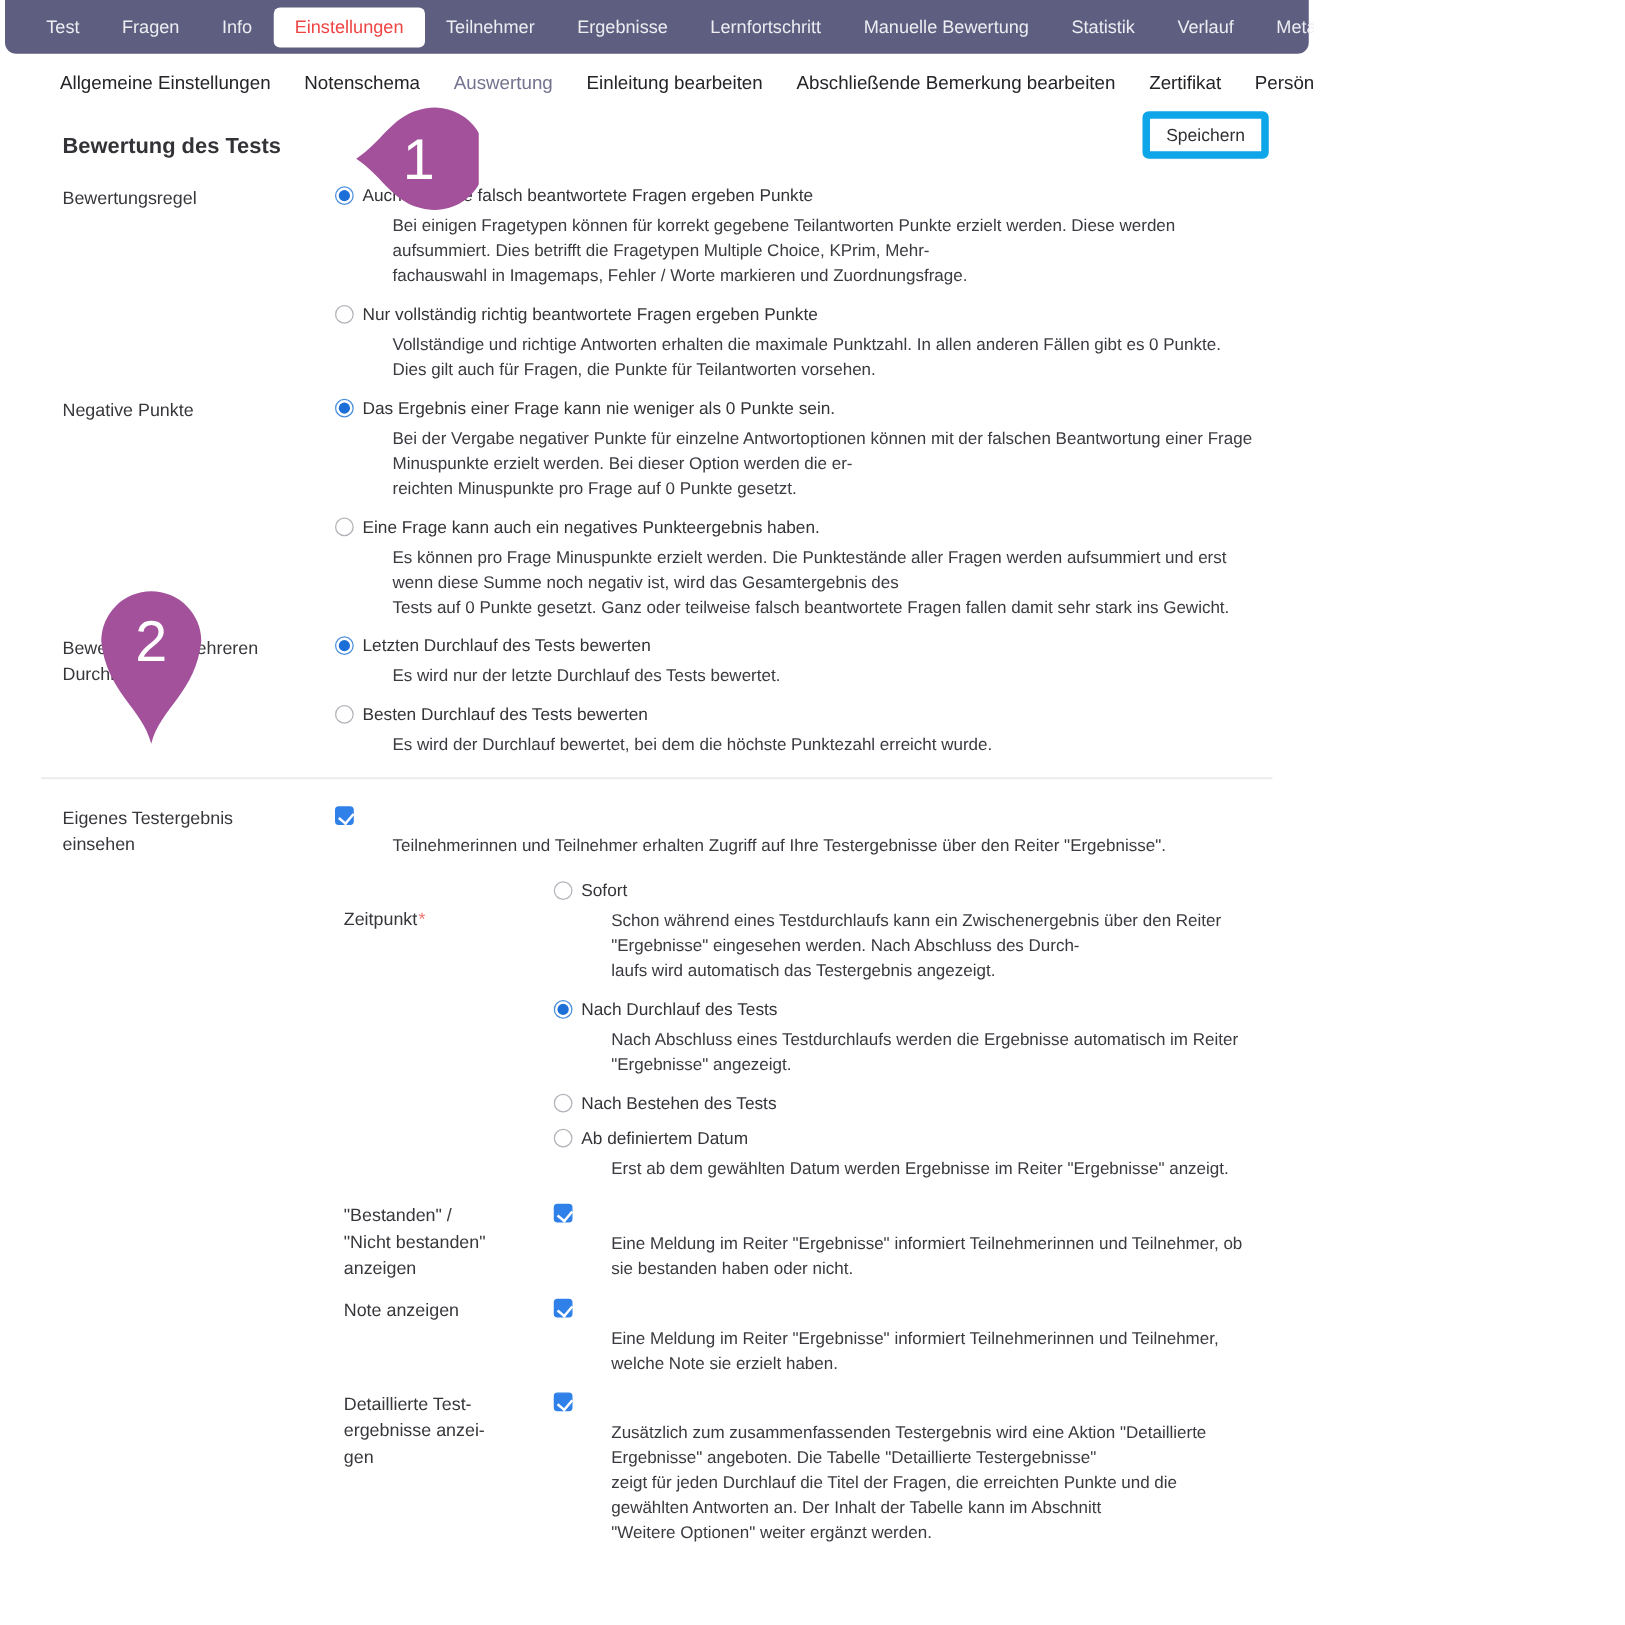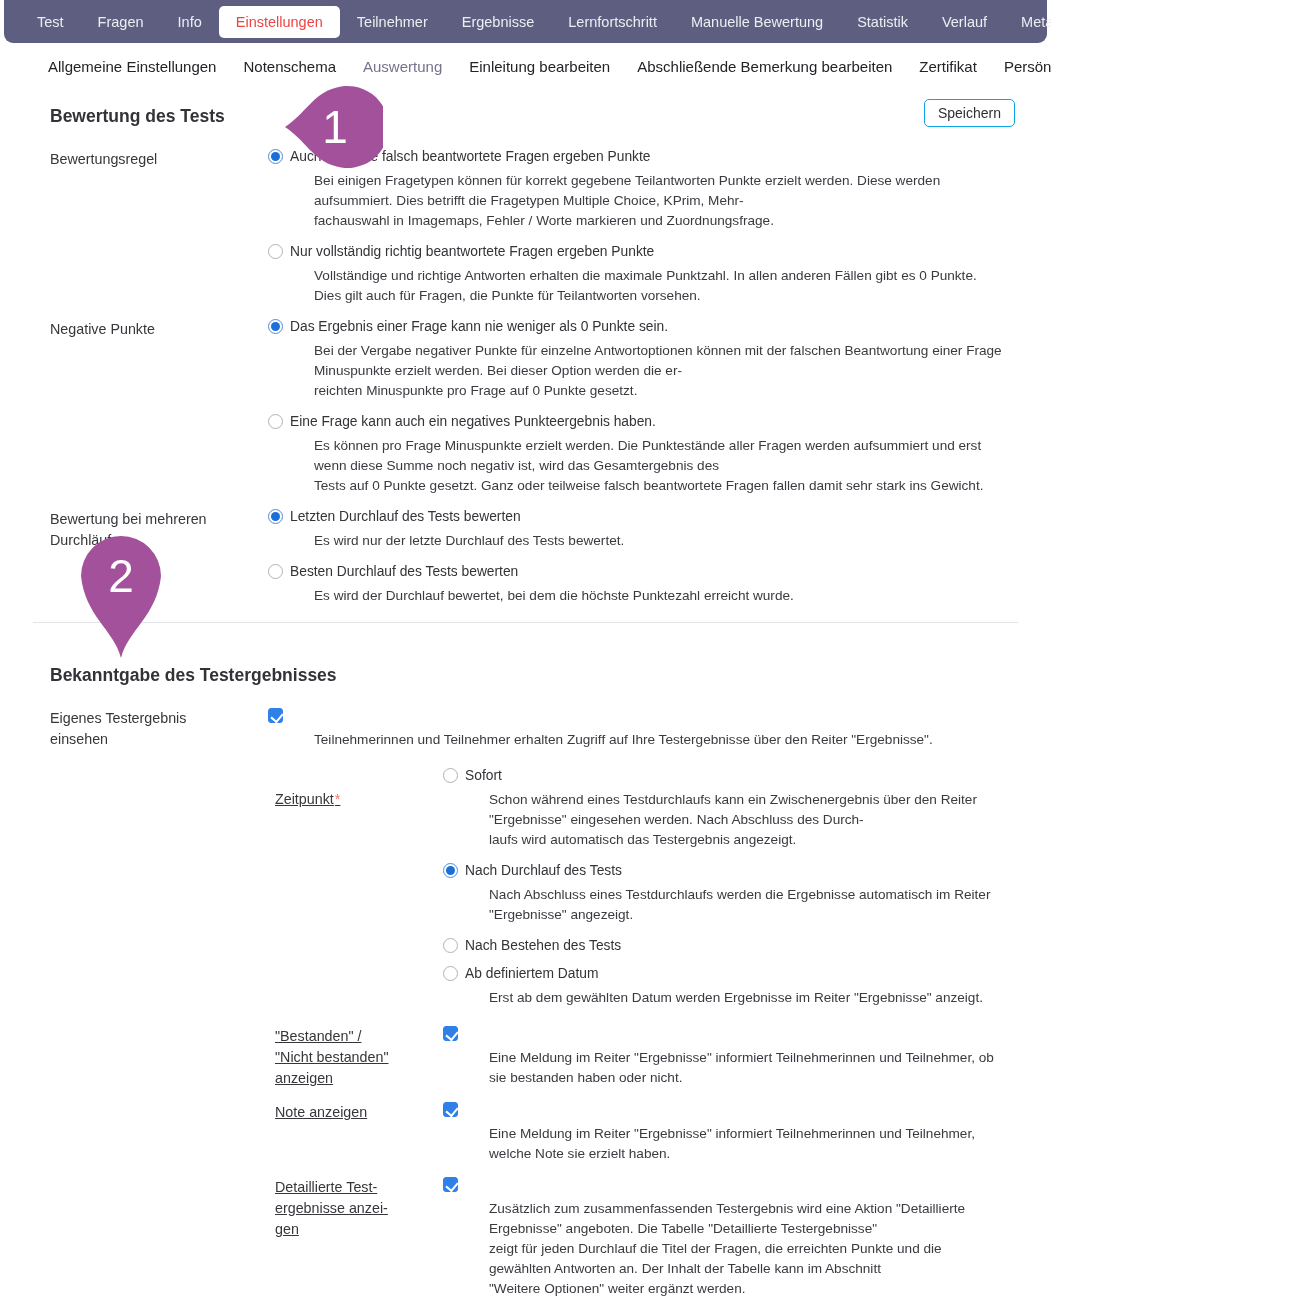--- a/index.html
+++ b/index.html
@@ -16,29 +16,29 @@
 
   
   .subnav { display:flex; gap:27px; padding:15px 0 6px 48px; font-size:15px; color:#232328; }
   .sn { white-space:nowrap; cursor:pointer; }
   .sn.active { color:#73738f; }
 
   
   .header-row { position:relative; display:flex; justify-content:space-between; align-items:flex-end;
                 margin:18px 36px 0 50px; height:28px; }
   .section-title { font-size:17.5px; font-weight:bold; color:#323237; }
-  .save-btn { font-family:inherit; background:#fff; border:1px solid #0ea5e9; border-radius:5px;
+  .save-btn { font-family:inherit; background:#fff; border:6px solid #0ea5e9; border-radius:5px;
               padding:5px 13px; font-size:14px; color:#2f2f34; cursor:pointer; box-shadow:0 1px 1px rgba(0,0,0,.02); }
 
   
   .form { margin-top:22px; }
   .frow { display:flex; padding-left:50px; margin-bottom:13px; }
   .flabel { width:218px; flex:none; font-size:14.3px; line-height:21px; color:#36363b; white-space:pre-line; }
   .fspacer { width:225px; flex:none; }
-  .flabel-inner { width:168px; flex:none; font-size:14.3px; line-height:21px; color:#36363b; white-space:pre-line;text-decoration:underline; }
+  .flabel-inner { width:168px; flex:none; font-size:14.3px; line-height:21px; color:#36363b; white-space:pre-line; }
   .fcontent { flex:1; padding-right:44px; min-width:0; }
   .opt { margin-bottom:13px; }
   .opt:last-child { margin-bottom:0; }
   .opt-head { display:flex; align-items:center; gap:7px; }
   .opt-label { font-size:13.8px; color:#333338; }
   .opt-desc { margin-top:7px; font-size:13.6px; line-height:20px; color:#3a3a40; white-space:pre-line;margin-left:46px; }
   .req { color:#ef7a72; margin-left:1px; }
 
   
   .radio { width:15px; height:15px; flex:none; border-radius:50%; border:1px solid #b2b2b9; background:#fff; position:relative; cursor:pointer; }
@@ -170,21 +170,20 @@
             <span class="opt-label">Besten Durchlauf des Tests bewerten</span>
           </div>
           <div class="opt-desc">Es wird der Durchlauf bewertet, bei dem die höchste Punktezahl erreicht wurde.</div>
         </div>
       </div>
     </div>
   </div>
 
   <div class="sec2-head">
     <div class="divider"></div>
-    <h2 class="section-title sec2-title">Bekanntgabe des Testergebnisses</h2>
     <div class="pin pin2">
       <svg width="88" height="132" viewBox="0 0 88 132">
         <path d="M44,130 C37,102 8,88 4,48 A40,40 0 1 1 84,48 C80,88 51,102 44,130 Z" fill="#a3519b"></path>
       </svg>
       <span class="pin-num">2</span>
     </div>
   </div>
 
   <div class="form">
 

